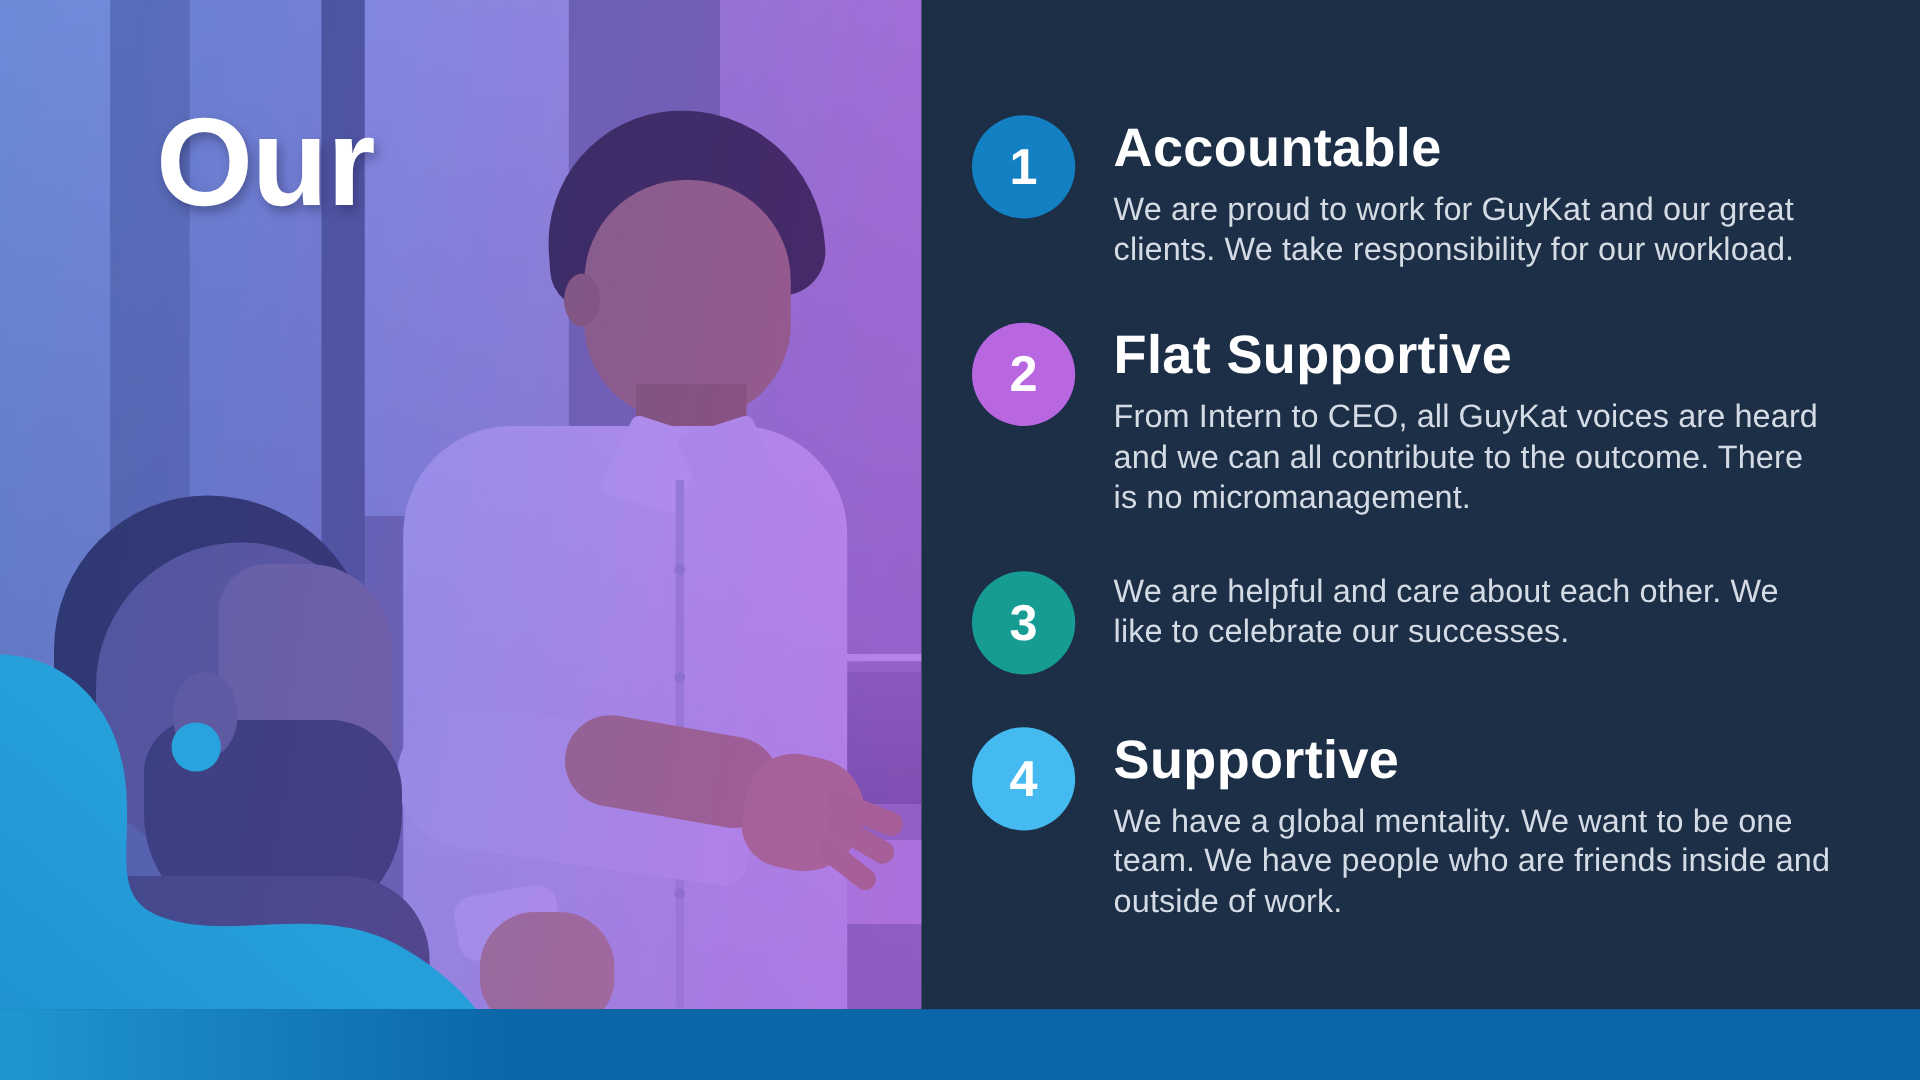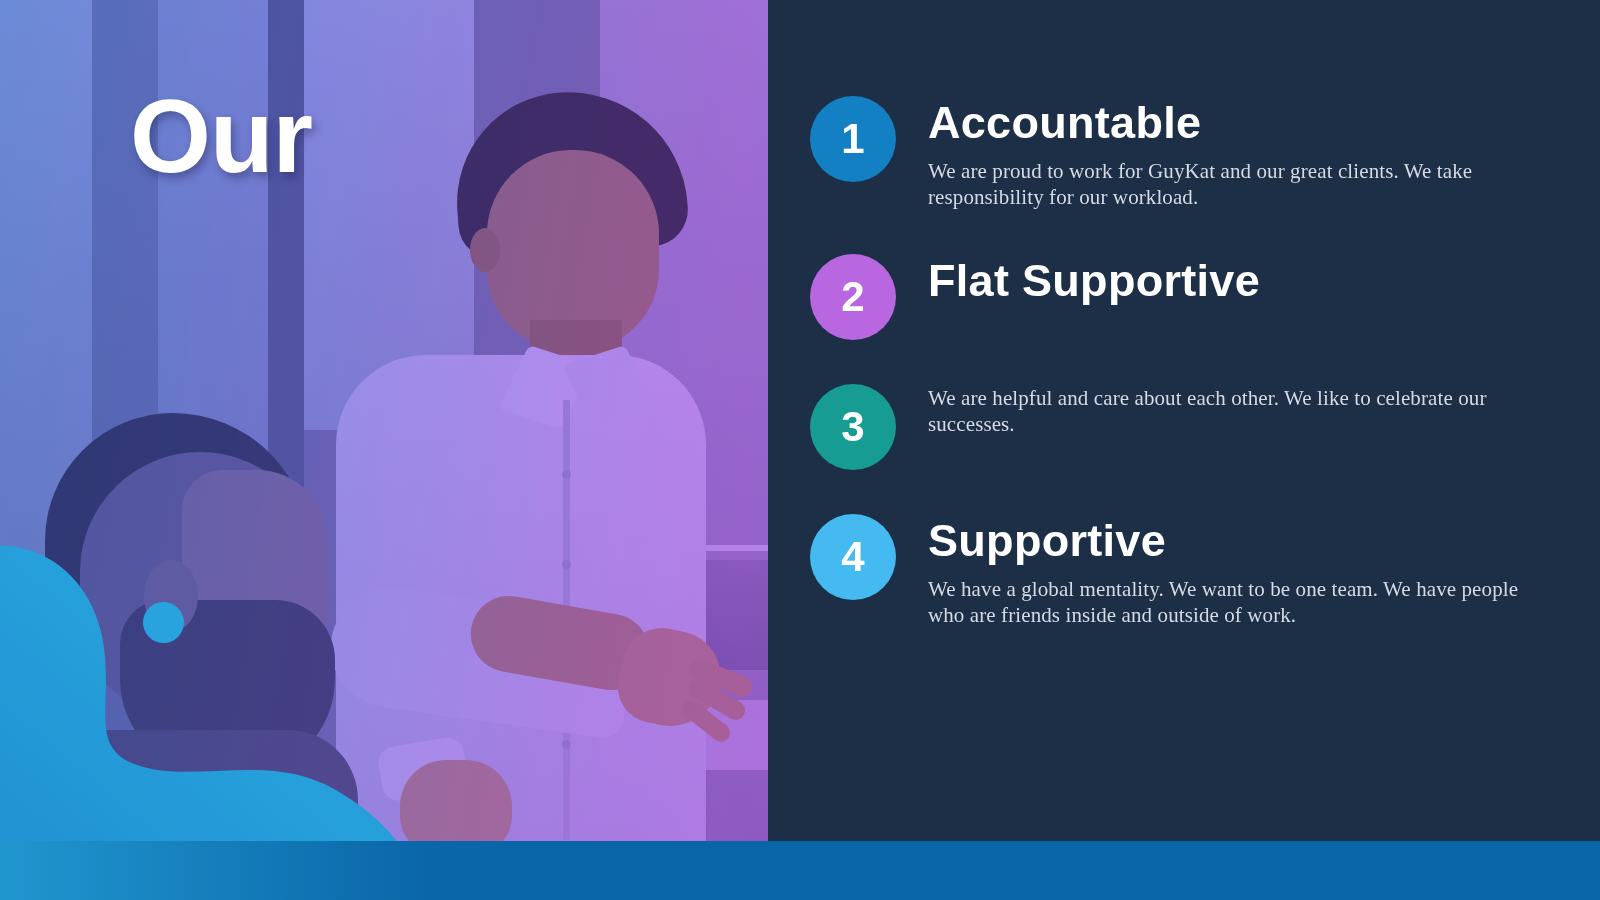--- a/index.html
+++ b/index.html
@@ -93,22 +93,22 @@
   #right-panel { position:absolute; left:768px; top:0; width:832px; height:841px;
     background:#1c2f47; padding:96px 70px 0 42px; }
   .value-row { display:flex; align-items:flex-start; margin-bottom:44px; }
   .value-row:last-child { margin-bottom:0; }
   .num-badge { flex:0 0 auto; width:86px; height:86px; border-radius:50%;
     display:flex; align-items:center; justify-content:center; margin-right:32px;
     color:#fff; font-size:42px; font-weight:bold; line-height:1; }
   .v-text { padding-top:1px; }
   .v-title { color:#ffffff; font-size:45px; font-weight:bold; letter-spacing:.3px;
     line-height:1.16; margin-bottom:9px; }
-  .v-desc { color:#d5dbe4; font-size:21px; line-height:1.24; letter-spacing:.1px;
-    max-width:600px;font-family:Liberation Serif, serif; }
+  .v-desc { color:#d5dbe4; font-size:27px; line-height:1.24; letter-spacing:.1px;
+    max-width:600px; }
 
   
   #bottom-bar { position:absolute; left:0; top:841px; width:1600px; height:59px;
     background:#0a66a8; z-index:45; }
   #bottom-bar-grad { position:absolute; left:0; top:841px; width:430px; height:59px;
     background:linear-gradient(90deg,#2096cf 0%,#0a66a8 100%); z-index:46; }
 </style>
 </head>
 <body>
 
@@ -188,20 +188,21 @@
         <div class="v-desc">We are proud to work for GuyKat and our great clients. We take responsibility for our workload.</div>
       </div>
     </div>
 
     <div class="value-row">
       <div class="num-badge" style="background: rgb(184, 103, 224);">
         <span>2</span>
       </div>
       <div class="v-text">
         <div class="v-title">Flat Supportive</div>
+        <div class="v-desc">From Intern to CEO, all GuyKat voices are heard and we can all contribute to the outcome. There is no micromanagement.</div>
       </div>
     </div>
 
     <div class="value-row">
       <div class="num-badge" style="background: rgb(23, 156, 148);">
         <span>3</span>
       </div>
       <div class="v-text">
         <div class="v-desc">We are helpful and care about each other. We like to celebrate our successes.</div>
       </div>

